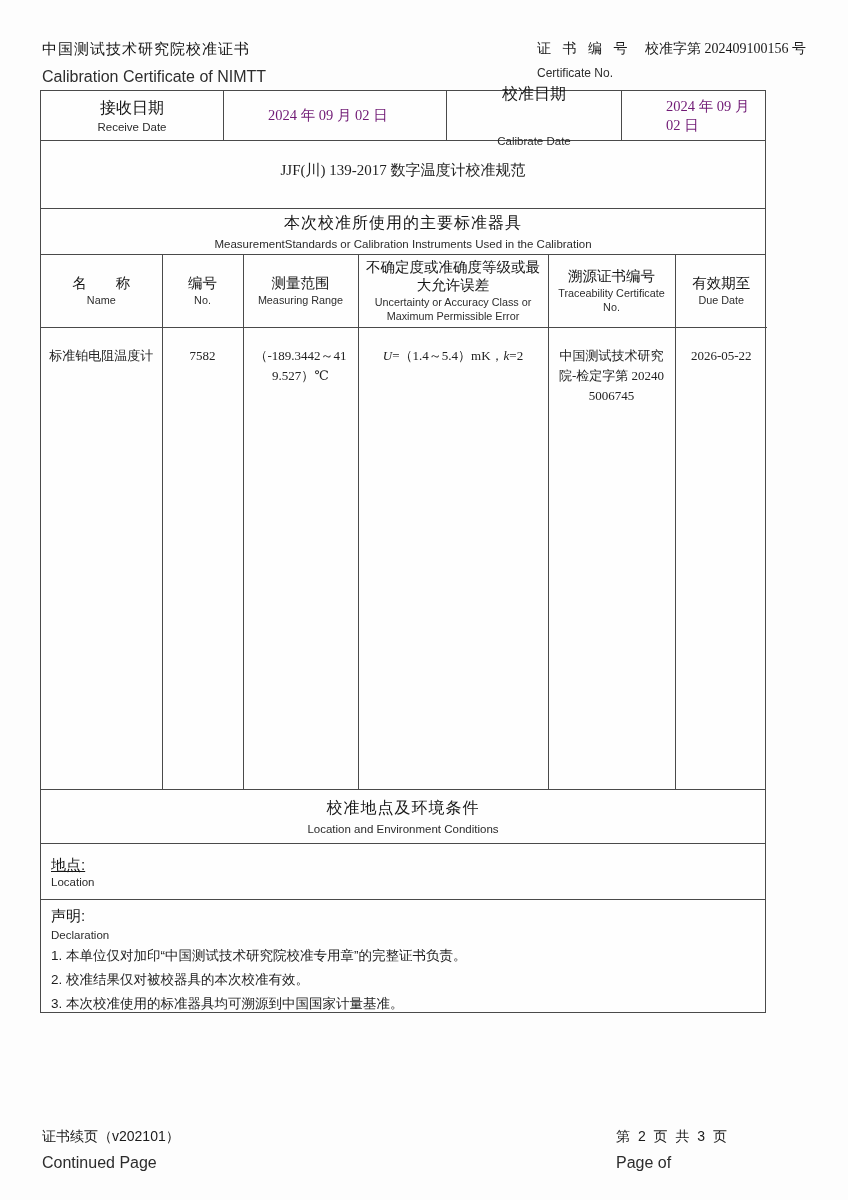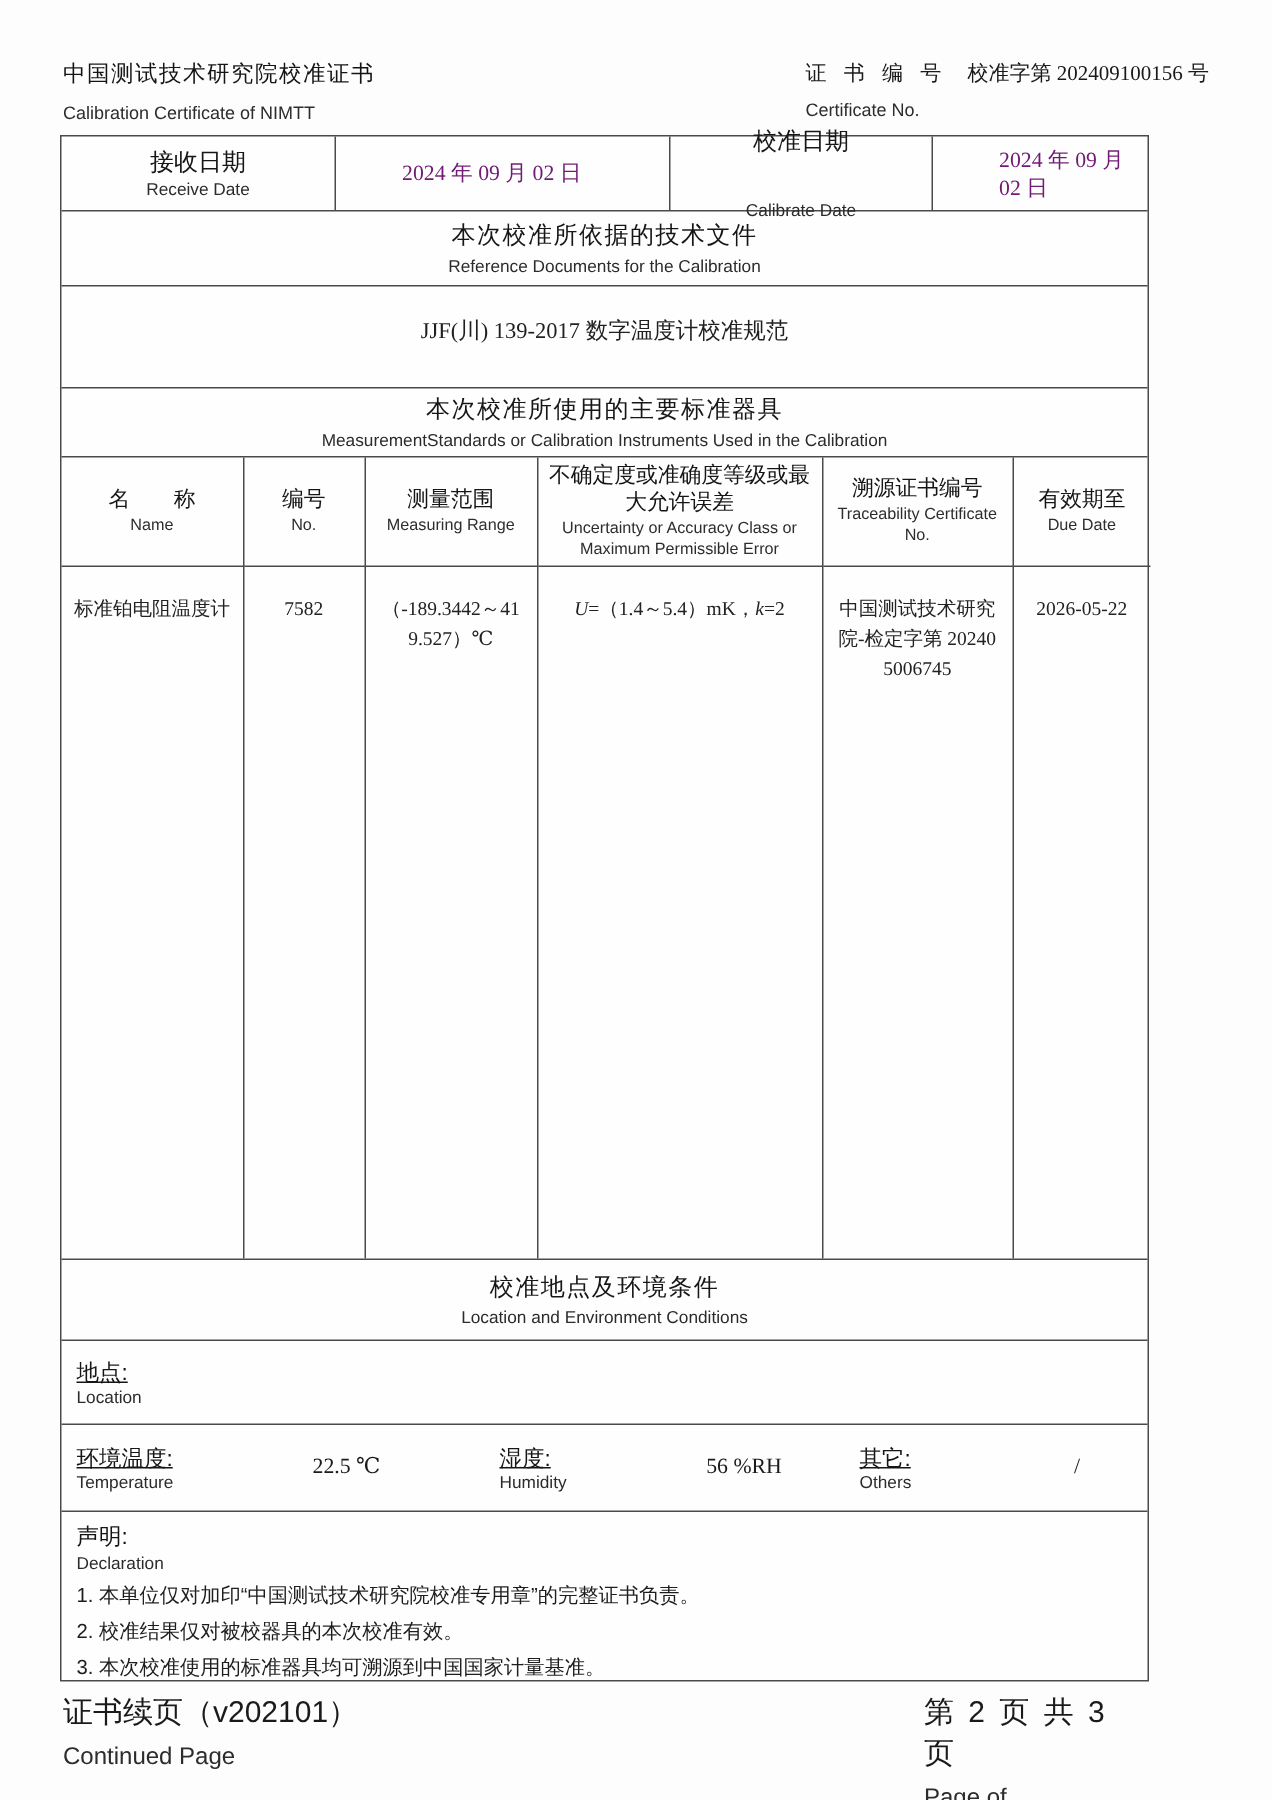--- a/index.html
+++ b/index.html
@@ -9,21 +9,21 @@
     font-family: "Liberation Sans", sans-serif;
     color: #1c1c1c;
     position: relative;
     overflow: hidden;
   }
   .page { width: 848px; height: 1200px; position: relative; background: #fdfdfd; }
 
   
   .hdr { position: absolute; top: 40px; left: 42px; right: 42px; display: flex; justify-content: space-between; }
   .hdr-title-cn { font-size: 15px; letter-spacing: 1px; color: #141414; }
-  .hdr-title-en { font-size: 12px; margin-top: 9px; color: #2d2d2d; }
+  .hdr-title-en { font-size: 16px; margin-top: 9px; color: #2d2d2d; }
   .hdr-cert { text-align: left; }
   .hdr-cert-line1 { font-size: 14px; font-family: "Liberation Serif", "DejaVu Serif", serif; color: #191919; }
   .hdr-cert-line1 .lbl { letter-spacing: 4px; margin-right: 10px; }
   .hdr-cert-line2 { font-size: 12px; margin-top: 8px; color: #2d2d2d; }
 
   
   .doc { position: absolute; left: 40px; top: 90px; width: 726px; border: 1px solid #4a4a4a; background: #fefefe; }
   .sec { border-bottom: 1px solid #4a4a4a; }
   .sec:last-child { border-bottom: none; }
 
@@ -75,21 +75,21 @@
   .ew1 { width: 110px; } .ew2 { width: 160px; } .ew3 { width: 120px; padding-left: 22px; } .ew4 { width: 130px; } .ew5 { width: 110px; padding-left: 12px; } .ew6 { flex: 1; }
 
   
   .decl { height: 112px; padding: 7px 10px 0 10px; }
   .decl-cn { font-size: 15px; color: #141414; }
   .decl-en { font-size: 11.5px; color: #2b2b2b; margin-top: 3px; }
   .decl-item { font-size: 13.5px; color: #1d1d1d; margin-top: 6px; }
 
   
   .foot { position: absolute; left: 42px; top: 1128px; width: 724px; display: flex; justify-content: space-between; }
-  .foot-cn { font-size: 20px; color: #1a1a1a; }
+  .foot-cn { font-size: 14px; color: #1a1a1a; }
   .foot-en { font-size: 16px; color: #2c2c2c; margin-top: 8px; }
   .foot-right { width: 150px; }
   .foot-right .foot-cn { letter-spacing: 2px; }
 </style>
 </head>
 <body>
 
 <div class="page">
 
   <div class="hdr">
@@ -114,24 +114,20 @@
         <div class="en">Receive Date</div>
       </div>
       <div class="cell-value serifv w2">2024 年 09 月 02 日</div>
       <div class="cell-label w3">
         <div class="cn">校准日期</div>
         <div class="en">Calibrate Date</div>
       </div>
       <div class="cell-value serifv w4">2024 年 09 月 02 日</div>
     </div>
 
-    <div class="sec sec-title h50">
-      <div class="cn">本次校准所依据的技术文件</div>
-      <div class="en">Reference Documents for the Calibration</div>
-    </div>
 
     <div class="sec ref-doc serifv">JJF(川) 139-2017  数字温度计校准规范</div>
 
     <div class="sec sec-title h46">
       <div class="cn">本次校准所使用的主要标准器具</div>
       <div class="en">MeasurementStandards or Calibration Instruments Used in the Calibration</div>
     </div>
 
     <div class="sec">
       <table class="std">
@@ -193,37 +189,20 @@
       <div class="en">Location and Environment Conditions</div>
     </div>
 
     <div class="sec loc-row">
       <div class="lbl-stack">
         <div class="cn">地点:</div>
         <div class="en">Location</div>
       </div>
     </div>
 
-    <div class="sec env-row">
-      <div class="lbl-stack ew1">
-        <div class="cn">环境温度:</div>
-        <div class="en">Temperature</div>
-      </div>
-      <div class="env-val serifv ew2">22.5  ℃</div>
-      <div class="lbl-stack ew3">
-        <div class="cn">湿度:</div>
-        <div class="en">Humidity</div>
-      </div>
-      <div class="env-val serifv ew4">56 %RH</div>
-      <div class="lbl-stack ew5">
-        <div class="cn">其它:</div>
-        <div class="en">Others</div>
-      </div>
-      <div class="env-val serifv ew6">/</div>
-    </div>
 
     <div class="sec decl">
       <div class="decl-cn">声明:</div>
       <div class="decl-en">Declaration</div>
       <div class="decl-item">1. 本单位仅对加印“中国测试技术研究院校准专用章”的完整证书负责。</div>
       <div class="decl-item">2. 校准结果仅对被校器具的本次校准有效。</div>
       <div class="decl-item">3. 本次校准使用的标准器具均可溯源到中国国家计量基准。</div>
     </div>
 
   </div>

